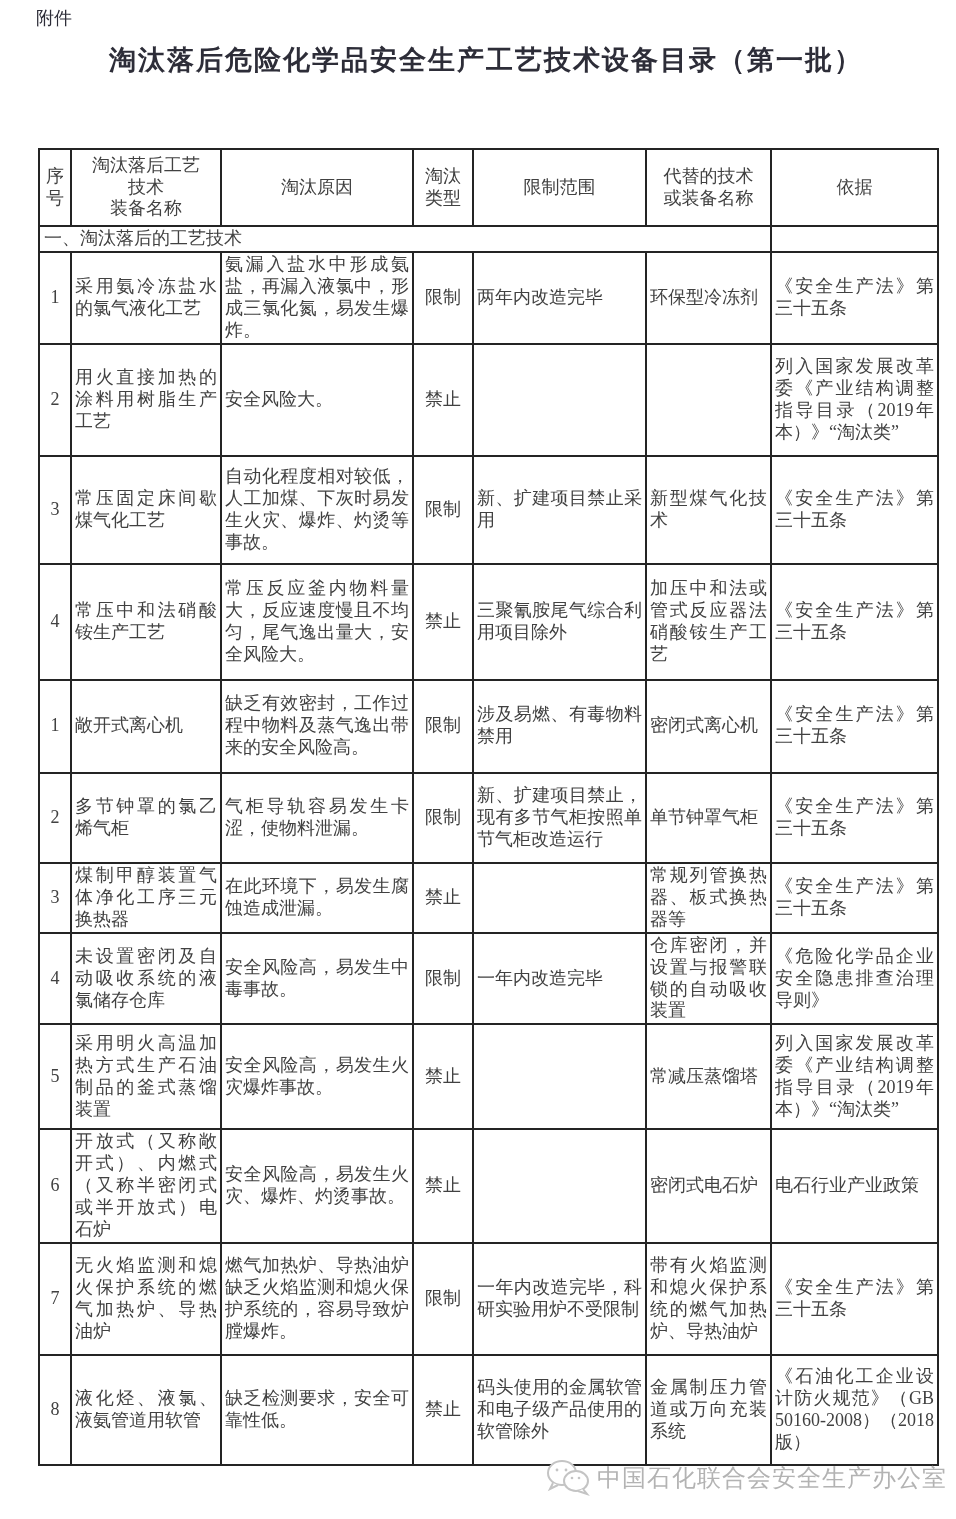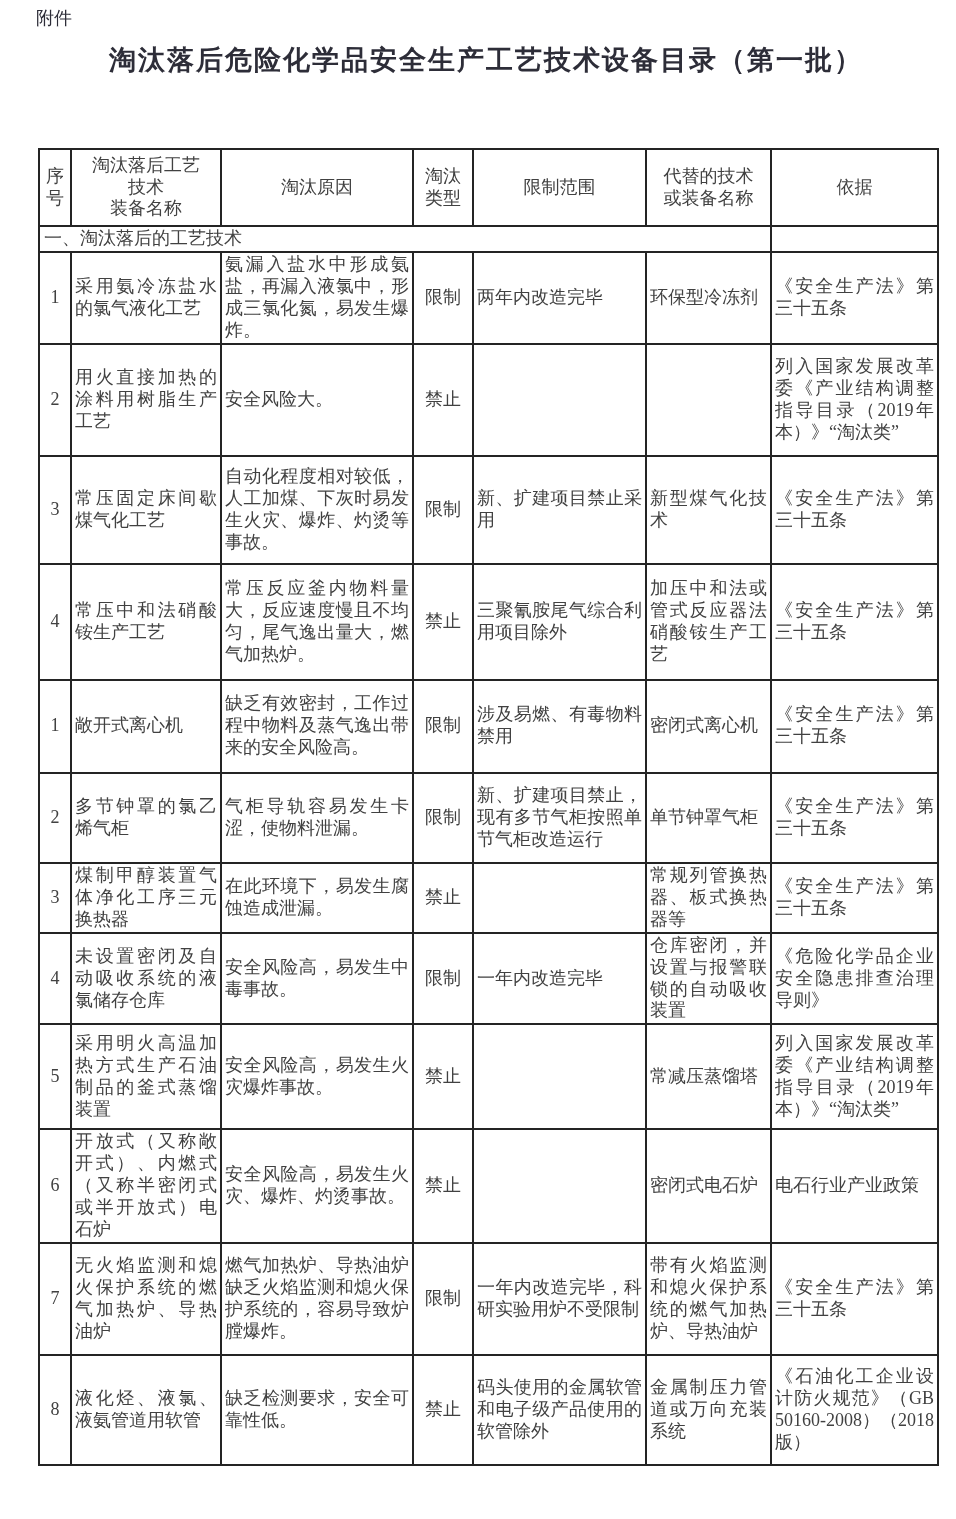--- a/index.html
+++ b/index.html
@@ -132,21 +132,21 @@
         <td class="c-name">常压固定床间歇煤气化工艺</td>
         <td class="c-reason">自动化程度相对较低，人工加煤、下灰时易发生火灾、爆炸、灼烫等事故。</td>
         <td class="c-type">限制</td>
         <td class="c-scope">新、扩建项目禁止采用</td>
         <td class="c-alt">新型煤气化技术</td>
         <td class="c-basis">《安全生产法》第三十五条</td>
       </tr>
       <tr style="height:116px">
         <td class="c-no">4</td>
         <td class="c-name">常压中和法硝酸铵生产工艺</td>
-        <td class="c-reason">常压反应釜内物料量大，反应速度慢且不均匀，尾气逸出量大，燃气加热炉。</td>
+        <td class="c-reason">常压反应釜内物料量大，反应速度慢且不均匀，尾气逸出量大，安全风险大。</td>
         <td class="c-type">禁止</td>
         <td class="c-scope">三聚氰胺尾气综合利用项目除外</td>
         <td class="c-alt">加压中和法或管式反应器法硝酸铵生产工艺</td>
         <td class="c-basis">《安全生产法》第三十五条</td>
       </tr>
 
 
       <tr style="height:93px">
         <td class="c-no">1</td>
         <td class="c-name">敞开式离心机</td>
@@ -215,14 +215,29 @@
         <td class="c-name">液化烃、液氯、液氨管道用软管</td>
         <td class="c-reason">缺乏检测要求，安全可靠性低。</td>
         <td class="c-type">禁止</td>
         <td class="c-scope">码头使用的金属软管和电子级产品使用的软管除外</td>
         <td class="c-alt">金属制压力管道或万向充装系统</td>
         <td class="c-basis">《石油化工企业设计防火规范》（GB 50160-2008）（2018版）</td>
       </tr>
     </tbody>
   </table>
 
+  <div class="watermark">
+    <span class="logo">
+      <svg width="46" height="40" viewBox="0 0 46 40" fill="none" xmlns="http://www.w3.org/2000/svg">
+        <ellipse cx="17" cy="15" rx="14" ry="12" stroke="#c4c4c4" stroke-width="2" fill="#ffffff"></ellipse>
+        <path d="M8 25 L5 31 L13 27" stroke="#c4c4c4" stroke-width="2" fill="#ffffff"></path>
+        <circle cx="12" cy="12" r="1.4" fill="#c4c4c4"></circle>
+        <circle cx="21" cy="12" r="1.4" fill="#c4c4c4"></circle>
+        <ellipse cx="31" cy="23" rx="12" ry="10" stroke="#c4c4c4" stroke-width="2" fill="#ffffff"></ellipse>
+        <path d="M38 31 L42 36 L33 33" stroke="#c4c4c4" stroke-width="2" fill="#ffffff"></path>
+        <circle cx="27" cy="20" r="1.3" fill="#c4c4c4"></circle>
+        <circle cx="34" cy="20" r="1.3" fill="#c4c4c4"></circle>
+      </svg>
+    </span>
+    <span>中国石化联合会安全生产办公室</span>
+  </div>
 
 </div>
 
 </body></html>

